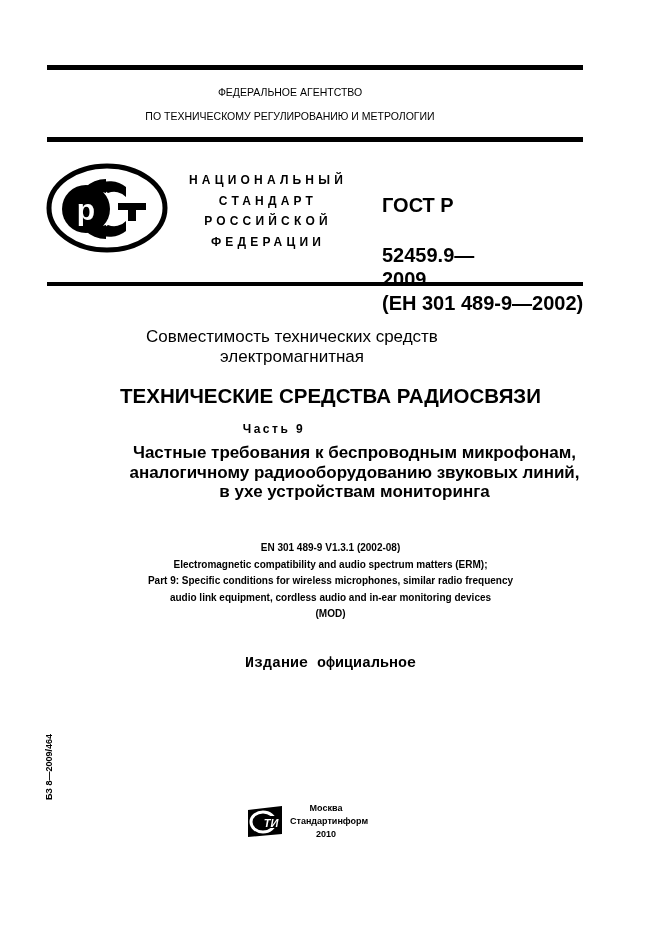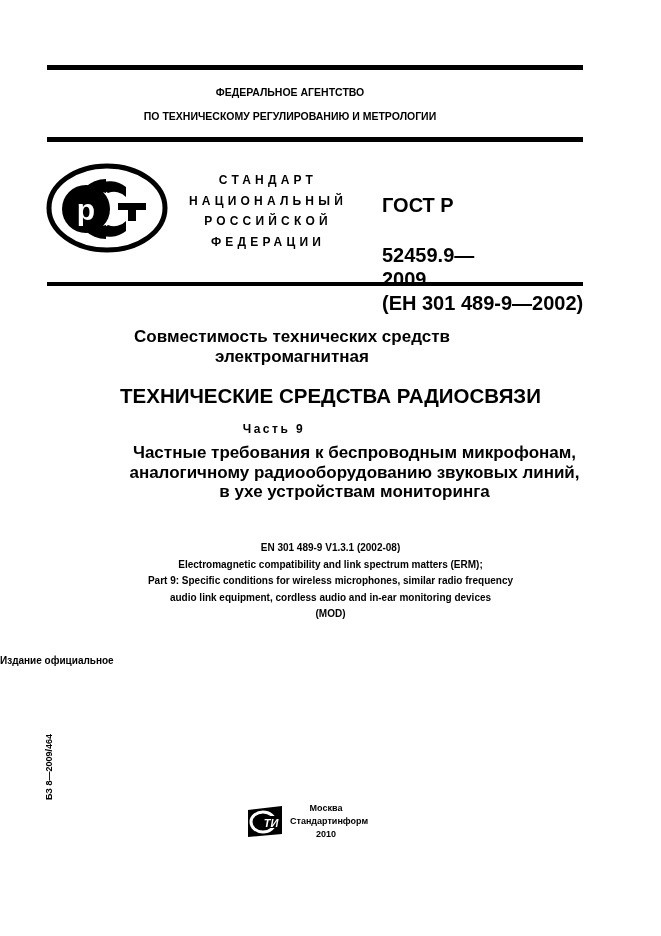--- a/index.html
+++ b/index.html
@@ -2,35 +2,35 @@
 <html><head>
 <meta charset="utf-8">
 <style>
   html, body { margin:0; padding:0; background:#fff; }
   body { width:661px; height:936px; position:relative; overflow:hidden;
          font-family:"Liberation Sans", sans-serif; color:#000; }
   .rule { position:absolute; left:47px; width:536px; background:#000; }
   .r1 { top:65px; height:5px; }
   .r2 { top:137px; height:5px; }
   .r3 { top:282px; width:536px; height:4px; }
-  .agency { position:absolute; left:0; width:580px; text-align:center; font-weight:bold; font-size:10.5px; }
+  .agency { position:absolute; left:0; width:580px; text-align:center; font-weight:normal; font-size:10.5px; }
   .ag1 { top:86px; }
   .ag2 { top:110px; }
   .logo { position:absolute; left:46px; top:163px; width:122px; height:90px; }
   .natstd { position:absolute; left:178px; top:170px; width:180px; text-align:center;
             font-weight:bold; font-size:12px; letter-spacing:4.2px; line-height:20.5px; }
   .gost { position:absolute; left:382px; top:167px; font-weight:bold; line-height:24px; }
   .gost .big { font-size:20px;margin-top:26px; }
   .gost .mid { font-size:20px; }
-  .title1 { position:absolute; left:0; width:584px; top:327px; text-align:center; font-weight:bold; font-size:17px; line-height:20px; }
+  .title1 { position:absolute; left:0; width:584px; top:327px; text-align:center; font-weight:normal; font-size:17px; line-height:20px; }
   .title2 { position:absolute; left:0; width:661px; top:384px; text-align:center; font-weight:bold; font-size:20.5px; }
   .part { position:absolute; left:0; width:548px; top:422px; text-align:center; font-weight:bold; font-size:12px; letter-spacing:2.5px; }
   .subtitle { position:absolute; left:0; width:661px; top:443px; text-align:center; font-weight:bold; font-size:17px; line-height:19.5px;margin-left:24px; }
   .en { position:absolute; left:0; width:661px; top:540px; text-align:center; font-weight:bold; font-size:10px; line-height:16.6px; }
-  .edition { position:absolute; left:0; width:661px; top:655px; text-align:left; font-weight:bold; font-size:10px; }
+  .edition { position:absolute; left:0; width:661px; top:655px; text-align:center; font-weight:bold; font-size:15px;font-family:Liberation Mono, monospace; }
   .code { position:absolute; left:30px; top:700px; width:100px; height:12px; font-weight:bold; font-size:9px;
           transform-origin:0 0; transform:rotate(-90deg) translate(-100px, 14px); text-align:left; white-space:nowrap; }
   .pub-logo { position:absolute; left:246px; top:806px; width:38px; height:32px; }
   .pub { position:absolute; left:290px; top:802px; width:72px; text-align:center; font-weight:bold; font-size:9px; line-height:13px; }
 </style>
 </head>
 <body>
 
 <div class="rule r1"></div>
 <div class="agency ag1">ФЕДЕРАЛЬНОЕ АГЕНТСТВО</div>
@@ -44,22 +44,22 @@
     <circle cx="40" cy="46" r="24" fill="#000"></circle>
     <text x="40" y="57" text-anchor="middle" font-family="Liberation Sans, sans-serif" font-size="30" font-weight="bold" fill="#fff">р</text>
     <path d="M50,22 A26,26 0 0 1 80,24 L80,34 A16,16 0 0 0 62,30 Z" fill="#000"></path>
     <path d="M50,70 A26,26 0 0 0 80,68 L80,58 A16,16 0 0 1 62,62 Z" fill="#000"></path>
     <rect x="72" y="40" width="28" height="7" fill="#000"></rect>
     <rect x="82" y="40" width="8" height="18" fill="#000"></rect>
   </svg>
 </div>
 
 <div class="natstd">
+  <div>НАЦИОНАЛЬНЫЙ</div>
   <div>СТАНДАРТ</div>
-  <div>НАЦИОНАЛЬНЫЙ</div>
   <div>РОССИЙСКОЙ</div>
   <div>ФЕДЕРАЦИИ</div>
 </div>
 
 <div class="gost">
   <div class="big">ГОСТ Р</div>
   <div class="big">52459.9—</div>
   <div class="mid">2009</div>
   <div class="mid">(ЕН 301 489-9—2002)</div>
 </div>
@@ -73,21 +73,21 @@
 <div class="title2">ТЕХНИЧЕСКИЕ СРЕДСТВА РАДИОСВЯЗИ</div>
 <div class="part">Часть 9</div>
 <div class="subtitle">
   <div>Частные требования к беспроводным микрофонам,</div>
   <div>аналогичному радиооборудованию звуковых линий,</div>
   <div>в ухе устройствам мониторинга</div>
 </div>
 
 <div class="en">
   <div>EN 301 489-9 V1.3.1 (2002-08)</div>
-  <div>Electromagnetic compatibility and link spectrum matters (ERM);</div>
+  <div>Electromagnetic compatibility and audio spectrum matters (ERM);</div>
   <div>Part 9:  Specific conditions for wireless microphones, similar radio frequency</div>
   <div>audio link equipment, cordless audio and in-ear monitoring devices</div>
   <div>(MOD)</div>
 </div>
 
 <div class="edition">Издание официальное</div>
 
 <div class="code">БЗ 8—2009/464</div>
 
 <div class="pub-logo">

